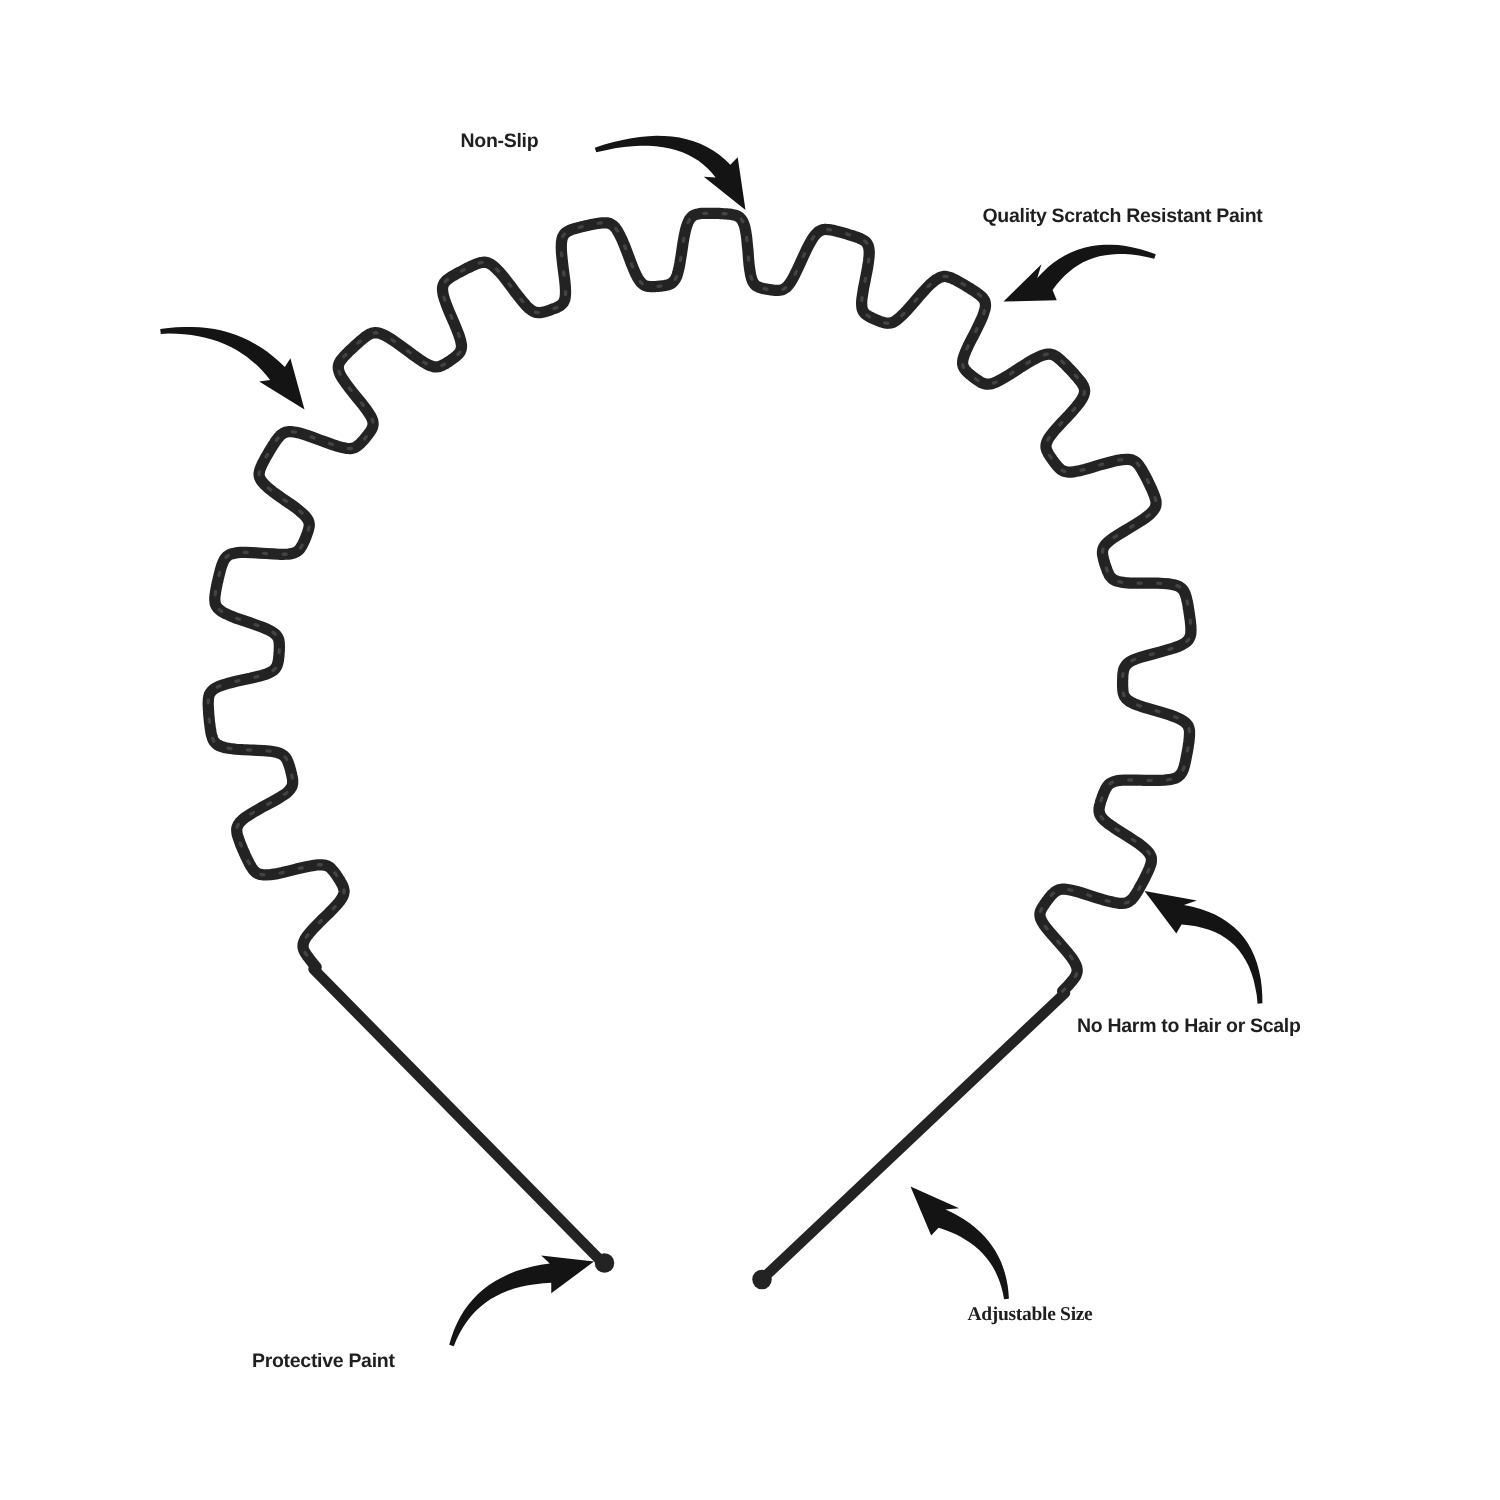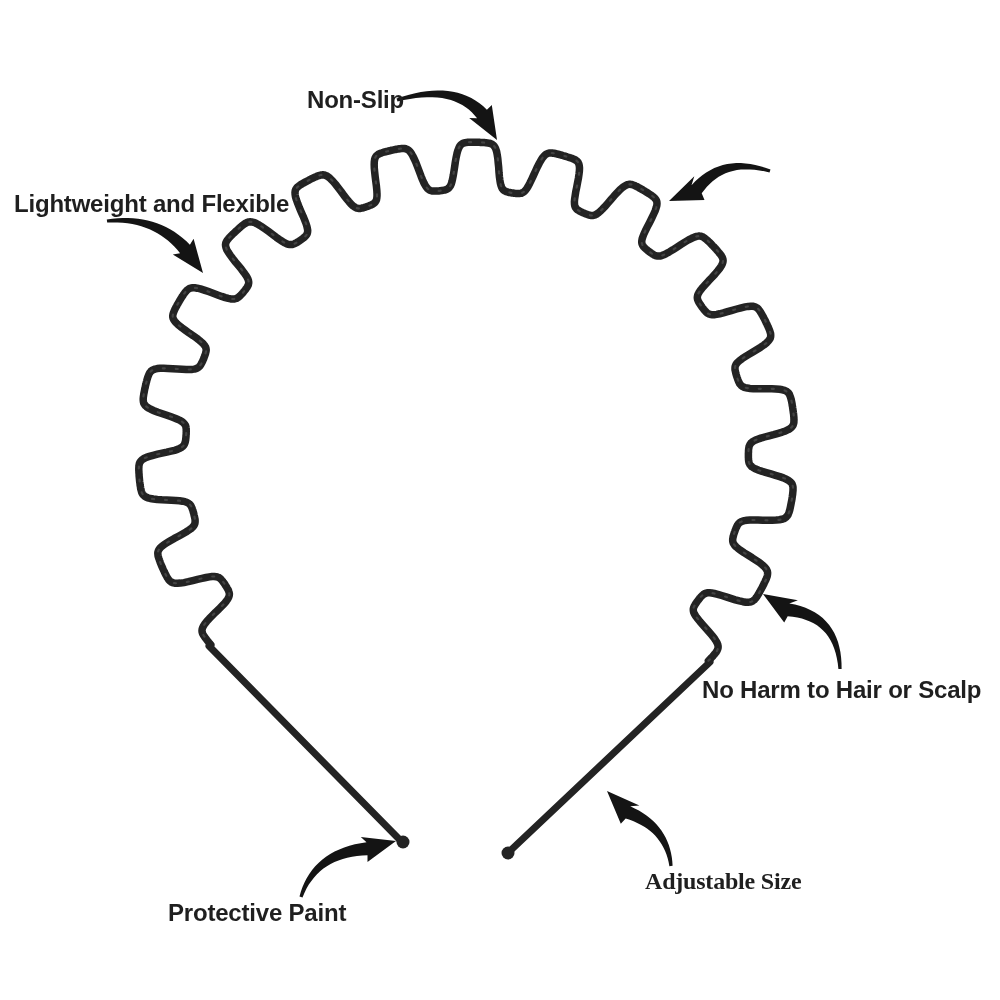--- a/index.html
+++ b/index.html
@@ -16,31 +16,31 @@
     font-family: "Liberation Sans", sans-serif;
   }
   .stage svg {
     position: absolute;
     left: 0;
     top: 0;
   }
   .callout {
     position: absolute;
     font-weight: bold;
-    font-size: 24px;
+    font-size: 13px;
     letter-spacing: -0.2px;
     color: #1f1f1f;
     white-space: nowrap;
     line-height: 1.05;
     text-align: center;
   }
   #lbl-non-slip    { left: 307px; top: 87px;  }
   #lbl-quality     { left: 655px; top: 137px; }
   #lbl-lightweight { left: 14px;  top: 191px; }
-  #lbl-no-harm     { left: 702px; top: 677px; }
+  #lbl-no-harm     { left: 718px; top: 677px; }
   #lbl-adjustable  { left: 645px; top: 869px; font-family: Liberation Serif, serif; }
   #lbl-protective  { left: 168px; top: 900px; }
 </style>
 </head>
 <body>
 
 <div class="stage" style="background: rgb(255, 255, 255);">
 
   <svg id="art" width="1000" height="1000" viewBox="0 0 1000 1000">
     <g>
@@ -55,18 +55,18 @@
       <path id="arrow-non-slip" d="M397.5 101.5L403.8 100.1L410.0 98.9L415.9 98.0L421.6 97.5L427.0 97.2L432.3 97.2L437.3 97.5L442.1 98.1L446.6 99.0L450.9 100.1L454.9 101.5L458.7 103.2L462.3 105.1L465.7 107.2L468.8 109.6L471.8 112.3L474.5 115.2L477.1 118.3L469.2 117.9L497.0 140.0L491.8 104.9L486.9 109.8L483.3 106.3L479.5 103.2L475.4 100.4L471.3 98.0L466.9 95.9L462.4 94.2L457.7 92.8L452.9 91.7L447.9 91.0L442.8 90.6L437.6 90.5L432.2 90.8L426.6 91.3L420.9 92.1L415.1 93.3L409.1 94.7L402.9 96.4L396.5 98.5Z" fill="#141414"></path>
       <path id="arrow-quality" d="M770.5 169.5L765.3 167.7L760.3 166.2L755.3 165.0L750.4 164.0L745.6 163.4L740.9 163.1L736.2 163.1L731.7 163.5L727.2 164.1L722.8 165.1L718.5 166.5L714.3 168.1L710.2 170.2L706.2 172.5L702.3 175.2L698.6 178.2L695.0 181.6L691.5 185.3L694.3 176.2L669.0 201.0L704.5 200.1L701.7 193.3L704.3 189.9L706.9 186.8L709.7 183.9L712.6 181.3L715.6 178.9L718.7 176.8L722.0 174.9L725.5 173.3L729.1 172.0L732.9 170.9L736.9 170.1L741.0 169.6L745.4 169.4L749.9 169.4L754.5 169.7L759.4 170.4L764.4 171.3L769.5 172.5Z" fill="#141414"></path>
       <path id="arrow-lightweight" d="M107.2 222.6L112.5 222.4L117.7 222.5L122.7 222.8L127.6 223.3L132.3 224.1L136.9 225.1L141.3 226.3L145.5 227.7L149.6 229.3L153.6 231.2L157.4 233.2L161.0 235.5L164.5 237.9L167.9 240.6L171.2 243.4L174.3 246.5L177.3 249.8L180.1 253.3L172.8 254.4L203.0 273.0L193.6 238.8L189.9 244.7L186.2 241.1L182.3 237.8L178.4 234.7L174.3 231.8L170.1 229.3L165.9 227.0L161.5 225.0L157.0 223.2L152.4 221.7L147.7 220.4L142.9 219.4L138.0 218.7L133.1 218.2L128.0 218.0L122.8 218.0L117.6 218.2L112.3 218.7L106.8 219.4Z" fill="#141414"></path>
       <path id="arrow-no-harm" d="M841.6 668.9L841.5 663.1L841.1 657.5L840.4 652.1L839.3 647.0L838.0 642.1L836.3 637.5L834.3 633.1L831.9 628.9L829.2 625.0L826.1 621.4L822.7 618.1L818.9 615.1L814.7 612.3L810.3 609.9L805.5 607.8L800.4 606.0L795.0 604.5L789.3 603.4L797.9 600.3L763.0 594.0L784.2 622.4L787.7 616.3L792.7 616.8L797.4 617.5L801.9 618.6L806.0 619.9L809.9 621.4L813.6 623.2L817.0 625.3L820.1 627.7L823.1 630.4L825.8 633.3L828.2 636.6L830.5 640.3L832.5 644.2L834.2 648.5L835.7 653.2L836.8 658.1L837.8 663.4L838.4 669.1Z" fill="#141414"></path>
       <path id="arrow-adjustable" d="M672.6 865.8L672.3 861.5L671.8 857.2L671.0 853.0L670.0 849.0L668.8 845.1L667.3 841.2L665.6 837.6L663.6 834.0L661.4 830.6L658.9 827.3L656.2 824.1L653.2 821.1L650.0 818.3L646.5 815.5L642.8 813.0L638.9 810.6L634.7 808.4L630.3 806.3L639.4 805.5L607.0 791.0L620.8 823.7L625.7 818.5L629.8 819.8L633.6 821.3L637.2 822.9L640.7 824.7L643.9 826.6L647.0 828.6L649.9 830.8L652.6 833.1L655.1 835.6L657.4 838.3L659.6 841.2L661.6 844.2L663.4 847.4L665.0 850.8L666.4 854.3L667.6 858.1L668.6 862.0L669.4 866.2Z" fill="#141414"></path>
       <path id="arrow-protective" d="M302.5 897.5L304.4 892.9L306.5 888.6L308.8 884.6L311.4 880.9L314.1 877.4L317.0 874.2L320.1 871.3L323.4 868.6L326.9 866.2L330.6 864.1L334.5 862.1L338.5 860.5L342.8 859.0L347.3 857.8L352.1 856.8L357.0 856.1L362.2 855.5L367.5 855.2L367.5 862.1L396.0 841.0L360.8 837.0L366.5 842.3L360.6 843.2L354.9 844.3L349.4 845.8L344.2 847.4L339.3 849.4L334.6 851.6L330.2 854.0L326.0 856.7L322.1 859.7L318.5 862.9L315.2 866.3L312.1 870.0L309.3 873.9L306.8 878.0L304.6 882.3L302.6 886.8L300.9 891.6L299.5 896.5Z" fill="#141414"></path>
     </g>
   </svg>
 
   <div class="callout" id="lbl-non-slip" style="color: rgb(31, 31, 31);">Non-Slip</div>
-  <div class="callout" id="lbl-lightweight" style="color: rgb(31, 31, 31);">Lightweight and Flexible</div>
+  <div class="callout" id="lbl-quality" style="color: rgb(31, 31, 31);">Quality Scratch Resistant Paint</div>
   <div class="callout" id="lbl-no-harm" style="color: rgb(31, 31, 31);">No Harm to Hair or Scalp</div>
   <div class="callout" id="lbl-adjustable" style="color: rgb(31, 31, 31);">Adjustable Size</div>
   <div class="callout" id="lbl-protective" style="color: rgb(31, 31, 31);">Protective Paint</div>
 
 </div>
 
 </body></html>

